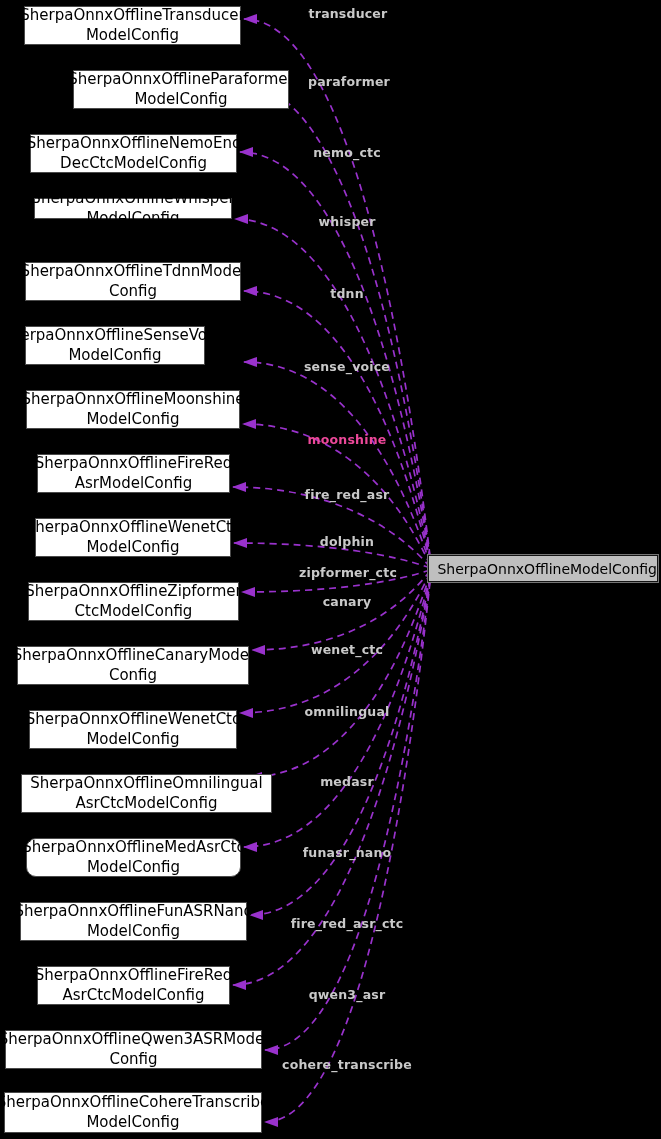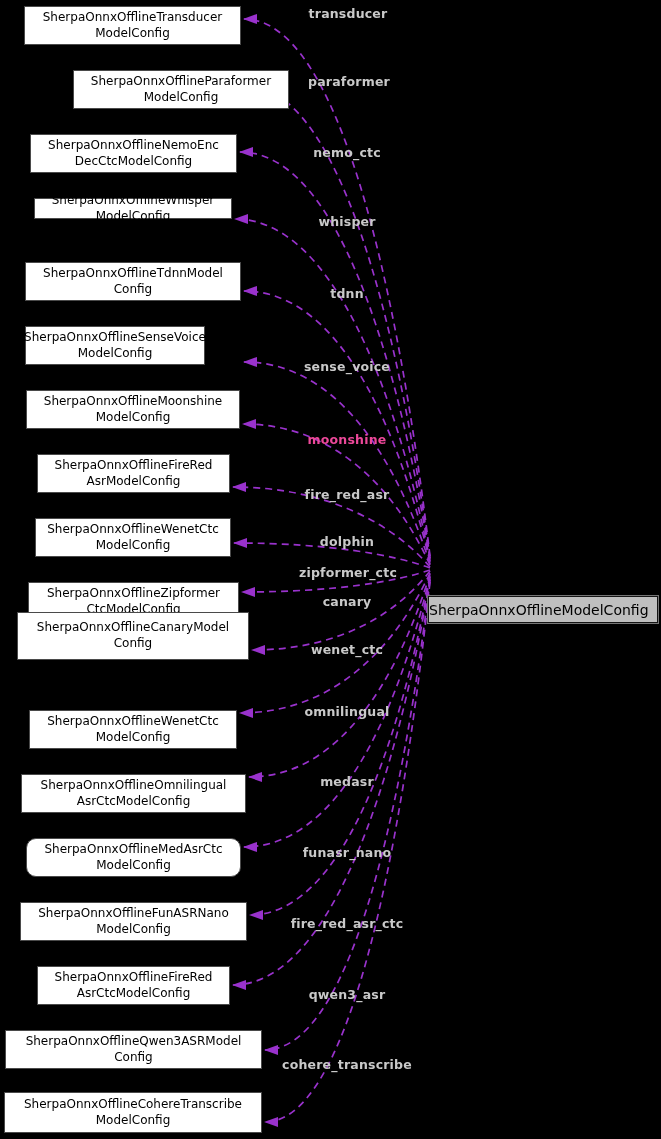--- a/index.html
+++ b/index.html
@@ -5,27 +5,27 @@
   html,body{margin:0;padding:0;background:#000;}
   #stage{
     position:relative;width:661px;height:1139px;background:#000;overflow:hidden;
     font-family:"DejaVu Sans","Liberation Sans",sans-serif;
   }
   #edges{position:absolute;left:0;top:0;width:661px;height:1139px;}
   .node{
     position:absolute;box-sizing:border-box;
     background:#fff;border:1.5px solid #4a4a4a;color:#000;
     display:flex;align-items:center;justify-content:center;text-align:center;
-    font-size:12px;line-height:1.3;white-space:pre-line;cursor:pointer;
+    font-size:15px;line-height:1.3;white-space:pre-line;cursor:pointer;
   }
   .hub{
     position:absolute;box-sizing:border-box;
     background:#bfbfbf;border:1px solid #141414;box-shadow:0 0 0 1px #757575;
-    color:#000;display:flex;align-items:center;justify-content:flex-start;
-    font-size:14px;white-space:nowrap;margin-top:41px;
+    color:#000;display:flex;align-items:center;justify-content:flex-end;
+    font-size:14px;white-space:nowrap;
   }
   .edge-label{
     position:absolute;transform:translate(-50%,-50%);
     color:#c9c9c9;font-size:12.5px;font-weight:600;white-space:nowrap;
     letter-spacing:0.2px;
   }
 </style>
 </head>
 <body style="background: rgb(0, 0, 0);">
 
@@ -76,25 +76,25 @@
       <div class="node" style="left: 25px; top: 326px; width: 180px; height: 39px; background: rgb(255, 255, 255); border-color: rgb(74, 74, 74);"><span>SherpaOnnxOfflineSenseVoice
 ModelConfig</span></div>
       <div class="node" style="left: 26px; top: 390px; width: 214px; height: 39px; background: rgb(255, 255, 255); border-color: rgb(74, 74, 74);"><span>SherpaOnnxOfflineMoonshine
 ModelConfig</span></div>
       <div class="node" style="left: 37px; top: 454px; width: 193px; height: 39px; background: rgb(255, 255, 255); border-color: rgb(74, 74, 74);"><span>SherpaOnnxOfflineFireRed
 AsrModelConfig</span></div>
       <div class="node" style="left: 35px; top: 518px; width: 196px; height: 39px; background: rgb(255, 255, 255); border-color: rgb(74, 74, 74);"><span>SherpaOnnxOfflineWenetCtc
 ModelConfig</span></div>
       <div class="node" style="left: 28px; top: 582px; width: 211px; height: 39px; background: rgb(255, 255, 255); border-color: rgb(74, 74, 74);"><span>SherpaOnnxOfflineZipformer
 CtcModelConfig</span></div>
-      <div class="node" style="left: 17px; top: 612px; width: 232px; height: 48px; background: rgb(255, 255, 255); border-color: rgb(74, 74, 74);"><span>SherpaOnnxOfflineCanaryModel
+      <div class="node" style="left: 17px; top: 646px; width: 232px; height: 39px; background: rgb(255, 255, 255); border-color: rgb(74, 74, 74);"><span>SherpaOnnxOfflineCanaryModel
 Config</span></div>
       <div class="node" style="left: 29px; top: 710px; width: 208px; height: 39px; background: rgb(255, 255, 255); border-color: rgb(74, 74, 74);"><span>SherpaOnnxOfflineWenetCtc
 ModelConfig</span></div>
-      <div class="node" style="left: 21px; top: 774px; width: 225px; height: 39px; background: rgb(255, 255, 255); border-color: rgb(74, 74, 74);"><span>SherpaOnnxOfflineOmnilingual
+      <div class="node" style="left: 21px; top: 774px; width: 251px; height: 39px; background: rgb(255, 255, 255); border-color: rgb(74, 74, 74);"><span>SherpaOnnxOfflineOmnilingual
 AsrCtcModelConfig</span></div>
       <div class="node" style="left: 26px; top: 838px; width: 215px; height: 39px; background: rgb(255, 255, 255); border-color: rgb(74, 74, 74); border-radius: 10px;"><span>SherpaOnnxOfflineMedAsrCtc
 ModelConfig</span></div>
       <div class="node" style="left: 20px; top: 902px; width: 227px; height: 39px; background: rgb(255, 255, 255); border-color: rgb(74, 74, 74);"><span>SherpaOnnxOfflineFunASRNano
 ModelConfig</span></div>
       <div class="node" style="left: 37px; top: 966px; width: 193px; height: 39px; background: rgb(255, 255, 255); border-color: rgb(74, 74, 74);"><span>SherpaOnnxOfflineFireRed
 AsrCtcModelConfig</span></div>
       <div class="node" style="left: 5px; top: 1030px; width: 257px; height: 39px; background: rgb(255, 255, 255); border-color: rgb(74, 74, 74);"><span>SherpaOnnxOfflineQwen3ASRModel
 Config</span></div>
       <div class="node" style="left: 4px; top: 1092px; width: 258px; height: 41px; background: rgb(255, 255, 255); border-color: rgb(74, 74, 74);"><span>SherpaOnnxOfflineCohereTranscribe

